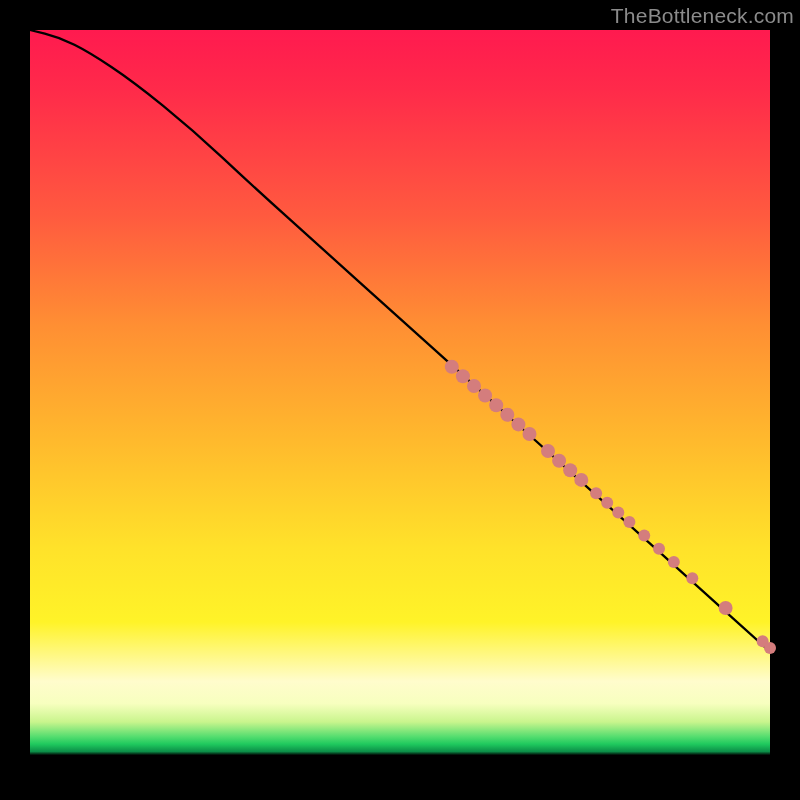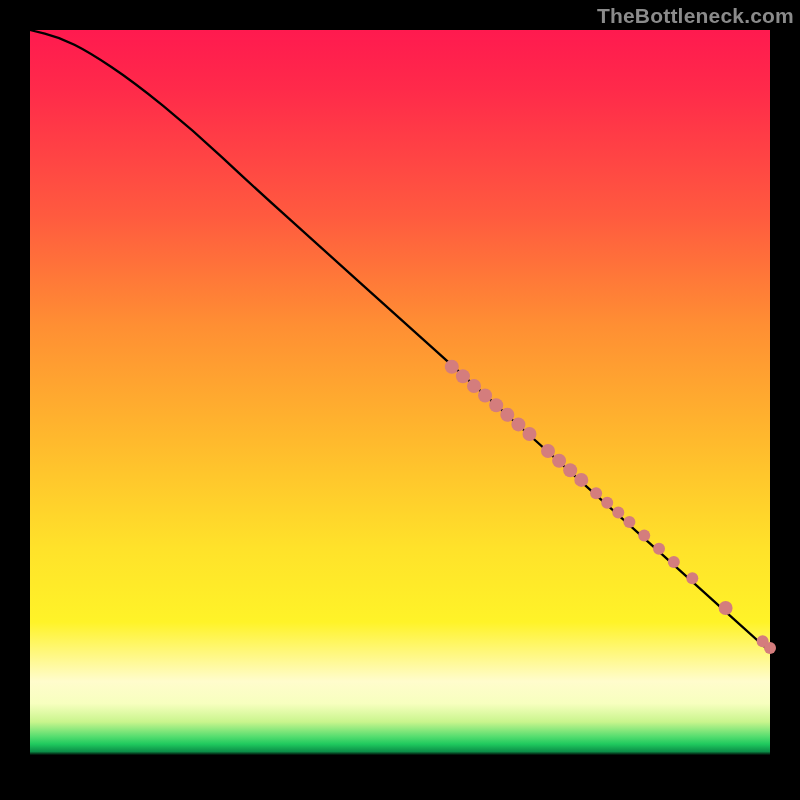--- a/index.html
+++ b/index.html
@@ -41,21 +41,21 @@
       #000000 98%,
       #000000 100%
     );
   }
   .watermark {
     position: absolute;
     right: 6px;
     top: 4px;
     font-family: Arial, Helvetica, sans-serif;
     font-size: 21px;
-    font-weight: 700;
+    font-weight: 400;
     color: #8b8b8b;
     letter-spacing: 0.2px;
     user-select: none;
   }
   svg.curve {
     position: absolute;
     left: 30px;
     top: 30px;
     width: 740px;
     height: 740px;

